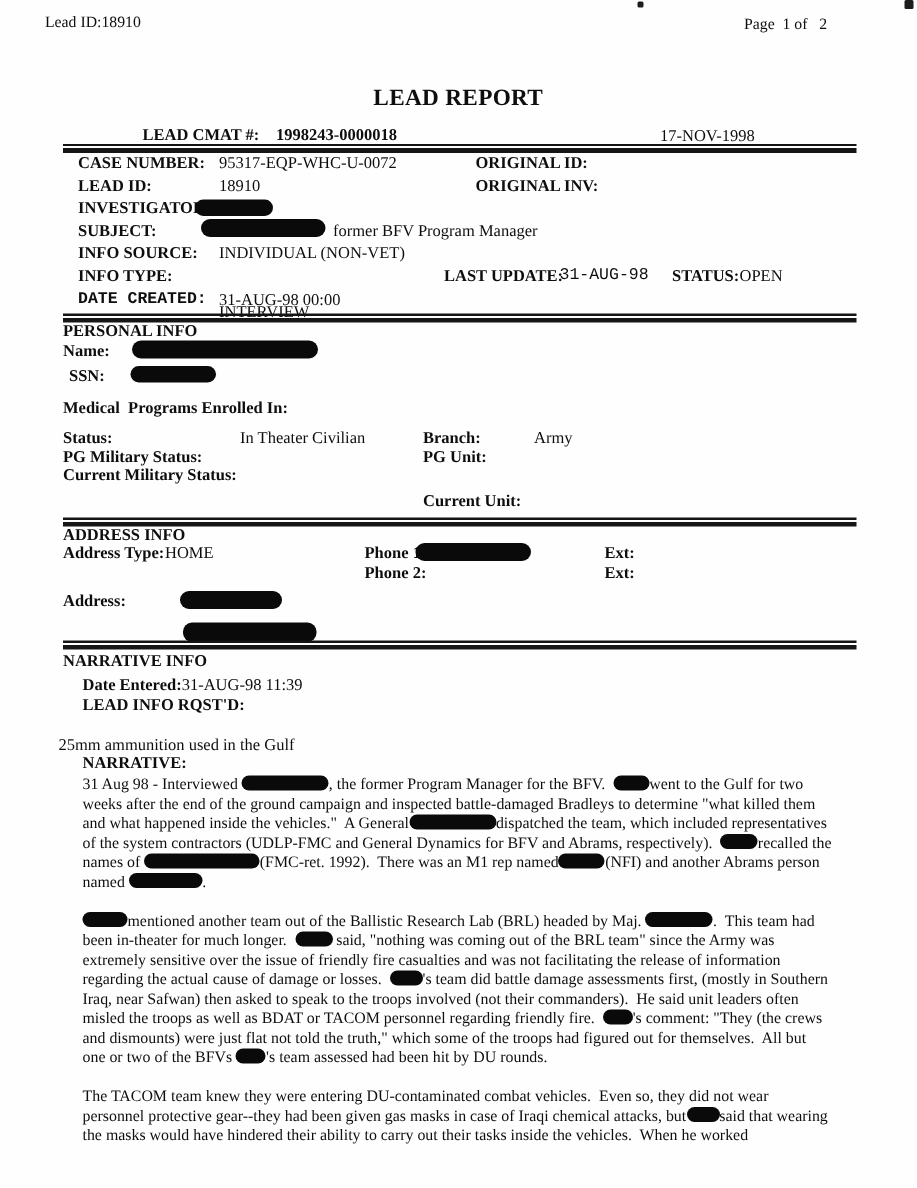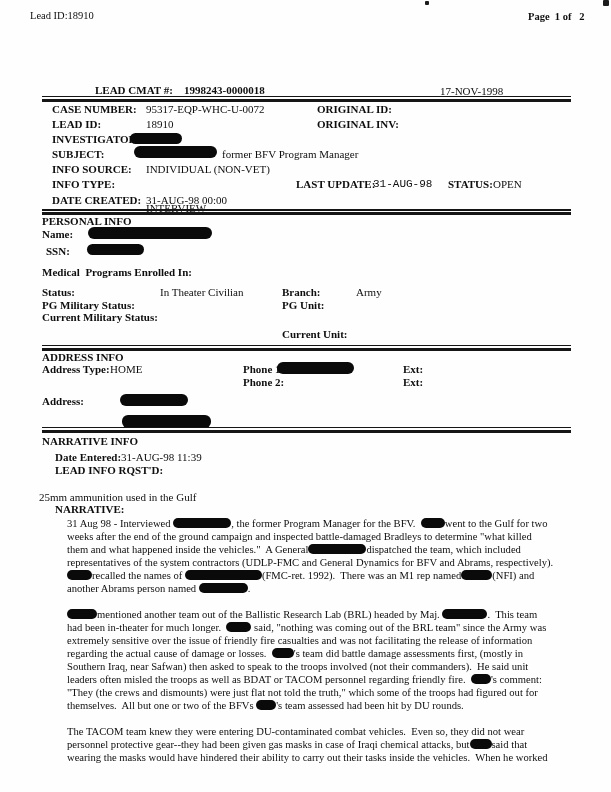--- a/index.html
+++ b/index.html
@@ -21,37 +21,38 @@
   .rule{
     position:absolute;left:42px;width:529px;height:6px;
     background:linear-gradient(to bottom,#141414 0 1.5px,transparent 1.5px 3px,#161616 3px 6px);
   }
   .redact{position:absolute;background:#0a0a0a;border-radius:6px;}
   .speck{position:absolute;background:#1c1c1c;border-radius:1px;}
   .narrative{
     position:absolute;left:55px;top:517px;width:500px;
     font-size:10.6px;line-height:13px;
   }
-  .narrative p{margin:0 0 13px 12px;white-space:pre-wrap;}
+  .narrative p{margin:0 0 13px 0;white-space:pre-wrap;}
   .redact-inline{
     display:inline-block;background:#0a0a0a;border-radius:5px;
     height:10px;vertical-align:-1px;
   }
 </style>
 </head>
 <body>
 
 <div class="page">
 
   <div class="speck" style="left:425px;top:1px;width:4px;height:4px;"></div>
   <div class="speck" style="left:603px;top:0px;width:6px;height:6px;"></div>
 
   <span class="t small" style="left:30px;top:10px;">Lead ID:18910</span>
-  <span class="t small" style="left:528px;top:11px;font-weight:bold;">Page  1 of   2</span>
+  <span class="t small" style="left:496px;top:11px;">Page  1 of   2</span>
 
+  <div class="title" style="top:57px;">LEAD REPORT</div>
 
   <span class="t b" style="left:95px;top:85px;">LEAD CMAT #:</span>
   <span class="t b" style="left:184px;top:85px;">1998243-0000018</span>
   <span class="t" style="left:440px;top:86px;">17-NOV-1998</span>
   <div class="rule" style="top:96px;"></div>
 
   <span class="t b" style="left:52px;top:104px;">CASE NUMBER:</span>
   <span class="t" style="left:146px;top:104px;">95317-EQP-WHC-U-0072</span>
   <span class="t b" style="left:317px;top:104px;">ORIGINAL ID:</span>
 
@@ -69,21 +70,21 @@
   <span class="t b" style="left:52px;top:164px;">INFO SOURCE:</span>
   <span class="t" style="left:146px;top:164px;">INDIVIDUAL (NON-VET)</span>
 
   <span class="t b" style="left:52px;top:179px;">INFO TYPE:</span>
   <span class="t" style="left:146px;top:179px;margin-top:24px;">INTERVIEW</span>
   <span class="t b" style="left:296px;top:179px;">LAST UPDATE:</span>
   <span class="t" style="left:373px;top:179px;font-family:Liberation Mono, monospace;">31-AUG-98</span>
   <span class="t b" style="left:448px;top:179px;">STATUS:</span>
   <span class="t" style="left:493px;top:179px;">OPEN</span>
 
-  <span class="t b" style="left:52px;top:195px;">DATE CREATED:</span>
+  <span class="t b" style="left:52px;top:195px;font-family:Liberation Mono, monospace;">DATE CREATED:</span>
   <span class="t" style="left:146px;top:195px;">31-AUG-98 00:00</span>
 
   <div class="rule" style="top:209px;"></div>
 
   <span class="t b" style="left:42px;top:216px;">PERSONAL INFO</span>
 
   <span class="t b" style="left:42px;top:229px;">Name:</span>
   <div class="redact" style="left:88px;top:227px;width:124px;height:12px;"></div>
 
   <span class="t b" style="left:46px;top:246px;">SSN:</span>

